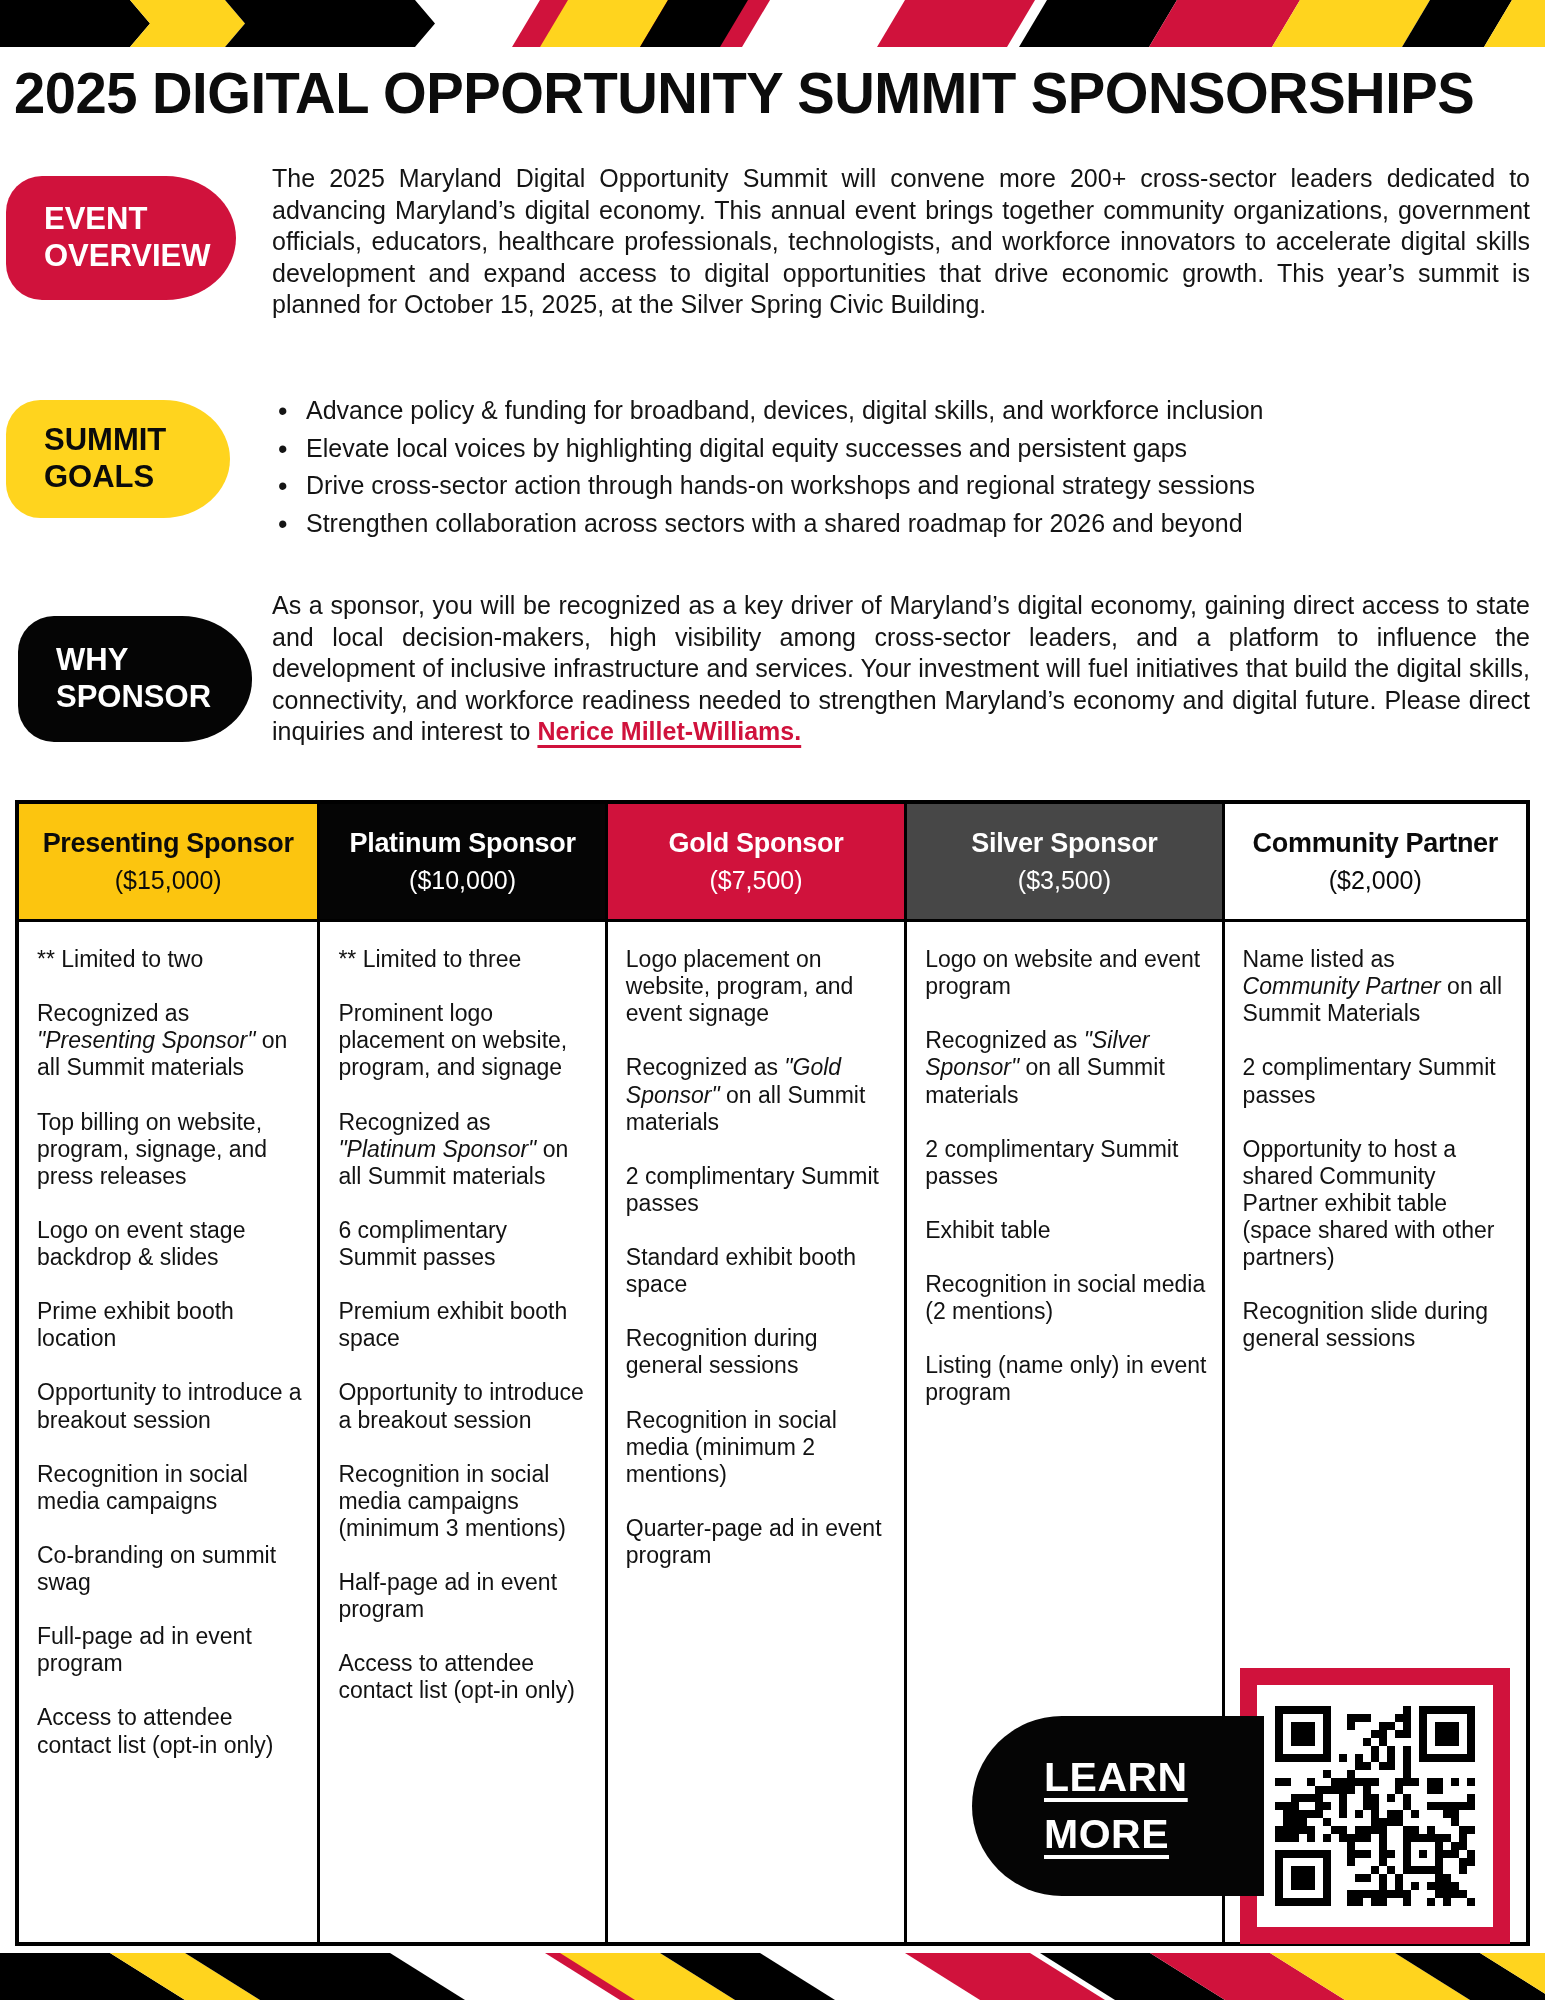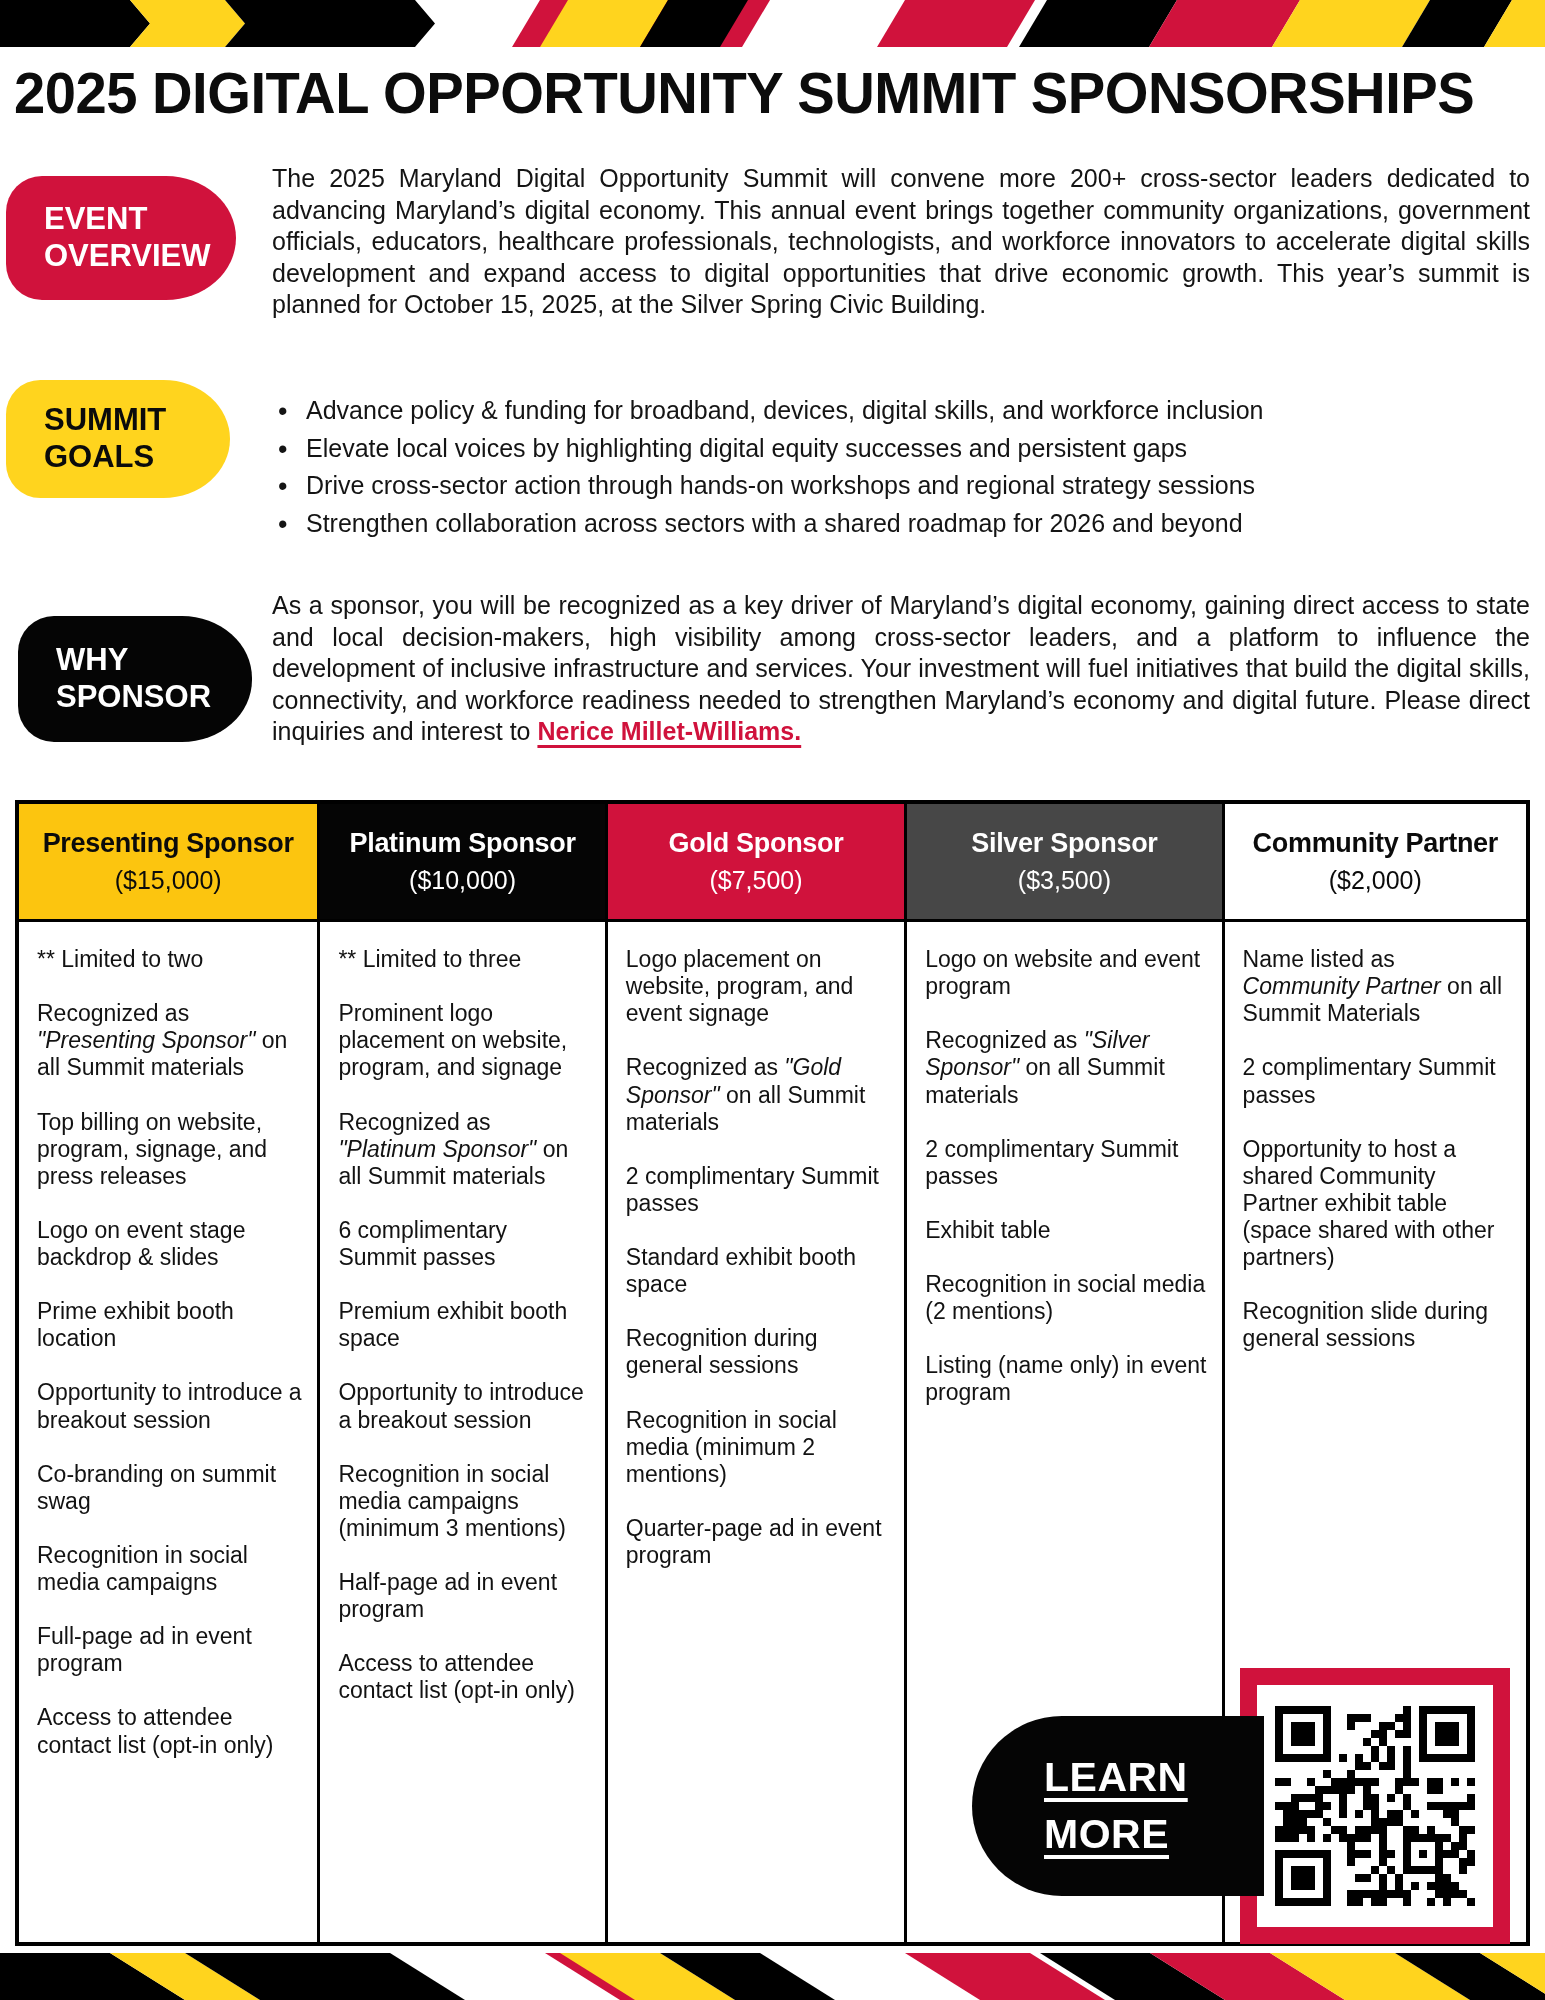--- a/index.html
+++ b/index.html
@@ -18,21 +18,21 @@
   .title{position:absolute;left:14px;top:60px;width:1525px;font-size:57px;font-weight:800;
          letter-spacing:-0.5px;color:#0c0c0c;white-space:nowrap;margin:0;transform:scaleX(.985);transform-origin:left;}
   .pill{position:absolute;display:flex;flex-direction:column;justify-content:center;
         padding-left:38px;box-sizing:border-box;
         border-radius:36px 70px 70px 36px / 36px 62px 62px 36px;
         font-weight:700;font-size:31px;line-height:1.18;}
   .pill.red{background:var(--red);color:#fff;}
   .pill.yellow{background:var(--yellow);color:#0b0b0b;}
   .pill.black{background:#050505;color:#fff;}
   #eo-pill{left:6px;top:176px;width:230px;height:124px;}
-  #sg-pill{left:6px;top:380px;width:224px;height:118px;}
+  #sg-pill{left:6px;top:400px;width:224px;height:118px;}
   #ws-pill{left:18px;top:616px;width:234px;height:126px;}
   .para{position:absolute;left:272px;width:1258px;font-size:25px;line-height:1.26;
         color:#141414;text-align:justify;margin:0;}
   #eo-text{top:163px;}
   #ws-text{top:590px;}
   .goals{position:absolute;left:272px;top:394px;width:1262px;font-size:25px;line-height:1.3;
          color:#141414;list-style:none;margin:0;padding:0;}
   .goals li{padding-left:34px;position:relative;margin-bottom:5px;}
   .goals li::before{content:"\2022";position:absolute;left:6px;font-size:27px;}
   .link{color:var(--red);font-weight:700;text-decoration:underline;
@@ -117,22 +117,22 @@
           <div class="h-name">Presenting Sponsor</div>
           <div class="h-price">($15,000)</div>
         </div>
         <div class="col-body">
           <p class="cell-item"><span>** Limited to two</span></p>
           <p class="cell-item"><span>Recognized as </span><span class="it">"Presenting Sponsor"</span><span> on all Summit materials</span></p>
           <p class="cell-item"><span>Top billing on website, program, signage, and press releases</span></p>
           <p class="cell-item"><span>Logo on event stage backdrop &amp; slides</span></p>
           <p class="cell-item"><span>Prime exhibit booth location</span></p>
           <p class="cell-item"><span>Opportunity to introduce a breakout session</span></p>
+          <p class="cell-item"><span>Recognition in social media campaigns</span></p>
           <p class="cell-item"><span>Co-branding on summit swag</span></p>
-          <p class="cell-item"><span>Recognition in social media campaigns</span></p>
           <p class="cell-item"><span>Full-page ad in event program</span></p>
           <p class="cell-item"><span>Access to attendee contact list (opt-in only)</span></p>
         </div>
       </div>
       <div class="col">
         <div class="col-head head-black">
           <div class="h-name">Platinum Sponsor</div>
           <div class="h-price">($10,000)</div>
         </div>
         <div class="col-body">

